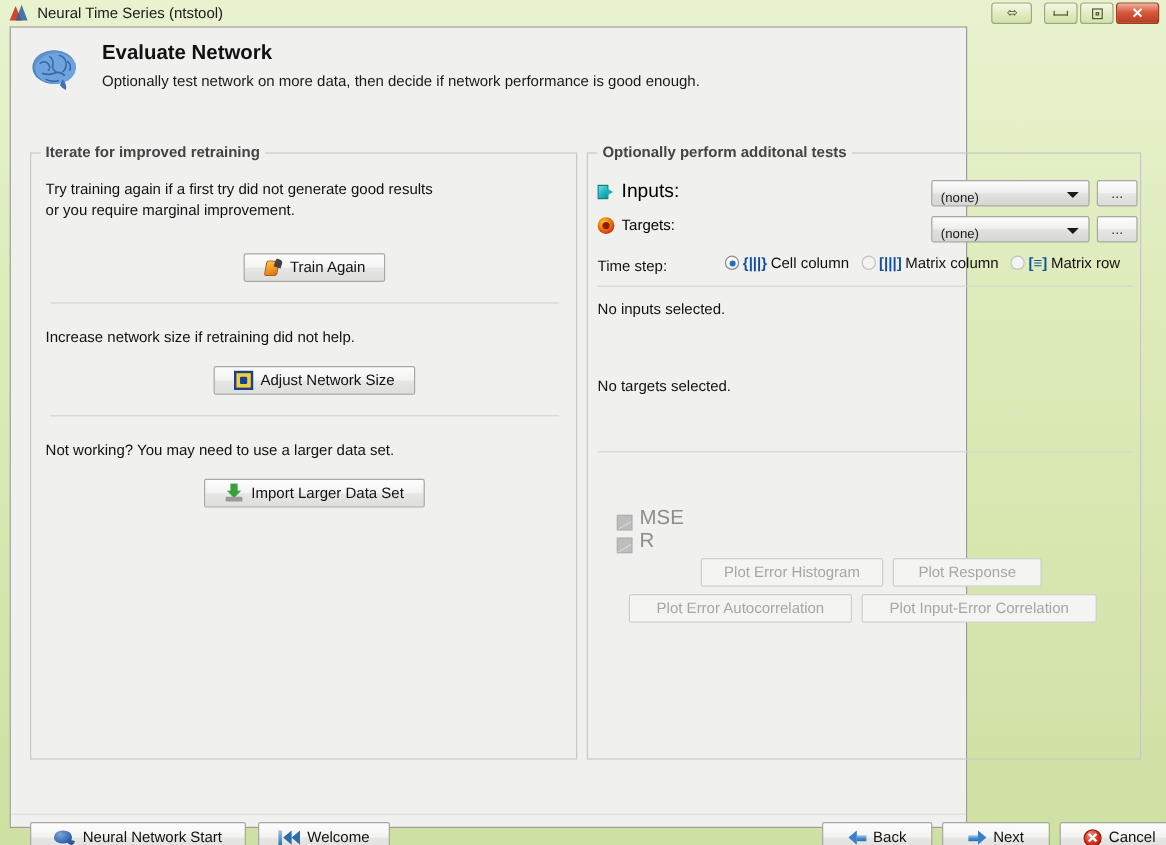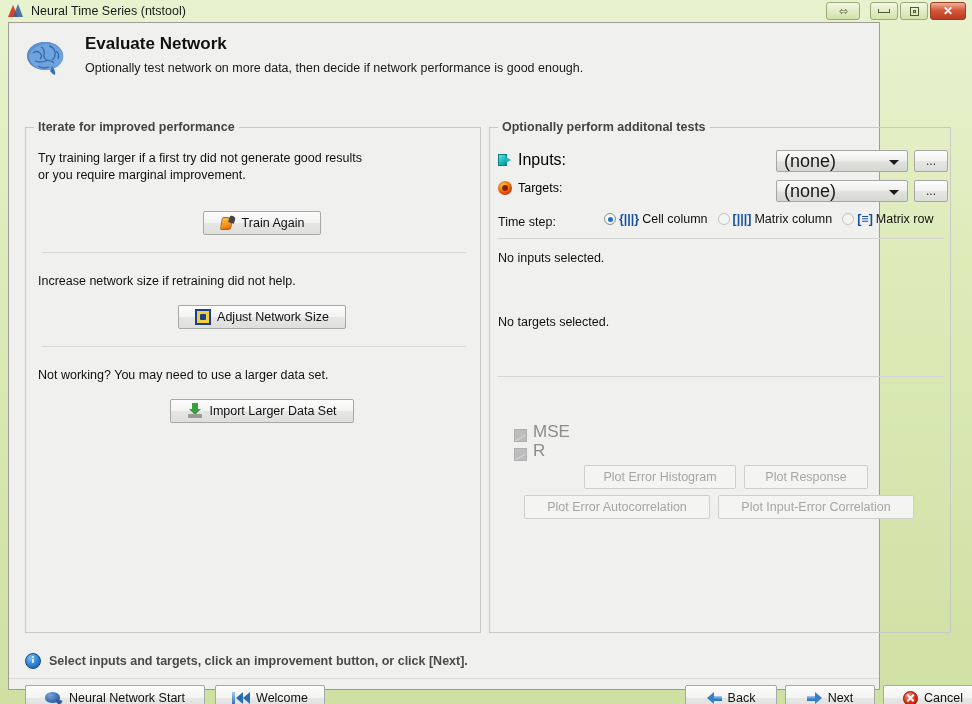--- a/index.html
+++ b/index.html
@@ -77,21 +77,21 @@
   .winbtn.close span { color: #fff; font-weight: bold; font-size: 12px; line-height: 1; }
   .glyph-min { width: 10px; height: 3px; border: 1px solid #4a5a33; border-top: none; }
   .glyph-max { width: 9px; height: 9px; border: 1px solid #4a5a33; box-sizing: border-box; position: relative; }
   .glyph-max:after { content: ""; position: absolute; left: 2px; top: 2px; right: 2px; bottom: 2px; border: 1px solid #4a5a33; }
   .glyph-resize { font-size: 11px; color: #4a5a33; line-height: 1; letter-spacing: -1px; }
 
   
   #client {
     position: absolute;
     left: 8px; top: 22px;
-    width: 872px; height: 668px;
+    width: 798px; height: 668px;
     background: #f0f0ef;
     border: 1px solid #9d9d96;
     box-sizing: border-box;
     padding-left: 44px;
   }
 
   
   #header {
     position: absolute;
     left: 0; top: 0;
@@ -311,23 +311,23 @@
 
   
   .dropdown {
     position: absolute;
     box-sizing: border-box;
     height: 22px;
     border: 1px solid #a6a6a2;
     border-radius: 2px;
     background: linear-gradient(180deg, #fcfcfc 0%, #efefee 45%, #e0e0de 55%, #d6d6d3 100%);
     display: flex;
-    align-items: flex-start;
+    align-items: flex-end;
     padding-left: 7px;
-    font-size: 18px;
+    font-size: 11px;
     color: #1a1a1a;
   }
   .dropdown .caret {
     position: absolute; right: 8px; top: 9px;
     width: 0; height: 0;
     border-left: 5px solid transparent;
     border-right: 5px solid transparent;
     border-top: 5px solid #1a1a1a;
   }
   .dots-btn {
@@ -418,23 +418,23 @@
             <path d="M13 27 q5 3 11 1"></path>
           </g>
           <path d="M27 27 q4 4 3 9 q-3 -1 -5 -4 z" fill="#3f6fb5"></path>
         </svg>
       </div>
       <div id="page-title">Evaluate Network</div>
       <div id="page-subtitle">Optionally test network on more data, then decide if network performance is good enough.</div>
     </div>
 
     <div class="groupbox" id="left-panel">
-      <div class="gb-title">Iterate for improved performance</div>
-
-      <div class="para" style="left:12px; top:22px;">Try training larger if a first try did not generate good results</div>
+      <div class="gb-title">Iterate for improved retraining</div>
+
+      <div class="para" style="left:12px; top:22px;">Try training again if a first try did not generate good results</div>
       <div class="para" style="left:12px; top:39px;">or you require marginal improvement.</div>
 
       <div class="btn" style="left:177px; top:83px; width:118px;">
         <span class="ico ico-hand">
             <i class="h1"></i>
             <i class="h2"></i>
           </span>
         <span>Train Again</span>
       </div>
 
@@ -537,27 +537,20 @@
         <span>Plot Response</span>
       </div>
       <div class="btn plain disabled" style="left:34px; top:367px; width:186px;">
         <span>Plot Error Autocorrelation</span>
       </div>
       <div class="btn plain disabled" style="left:228px; top:367px; width:196px;">
         <span>Plot Input-Error Correlation</span>
       </div>
     </div>
 
-    <div id="status-row">
-      <span class="ico ico-info">
-          <i class="c"></i>
-          <i class="b"></i>
-        </span>
-      <span id="status-text">Select inputs and targets, click an improvement button, or click [Next].</span>
-    </div>
 
     <div id="footer-sep"></div>
 
     <div class="btn" style="left:16px; top:662px; width:180px; height:26px;">
       <span class="ico ico-brain">
           <i class="bb"></i>
           <i class="st"></i>
         </span>
       <span>Neural Network Start</span>
     </div>

